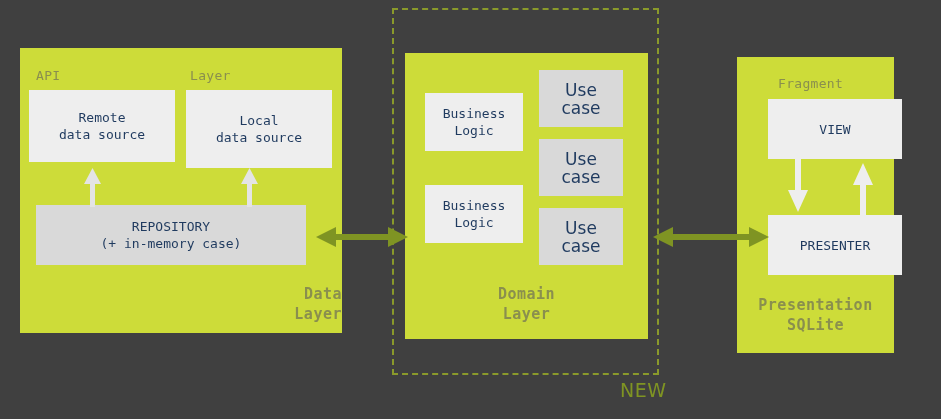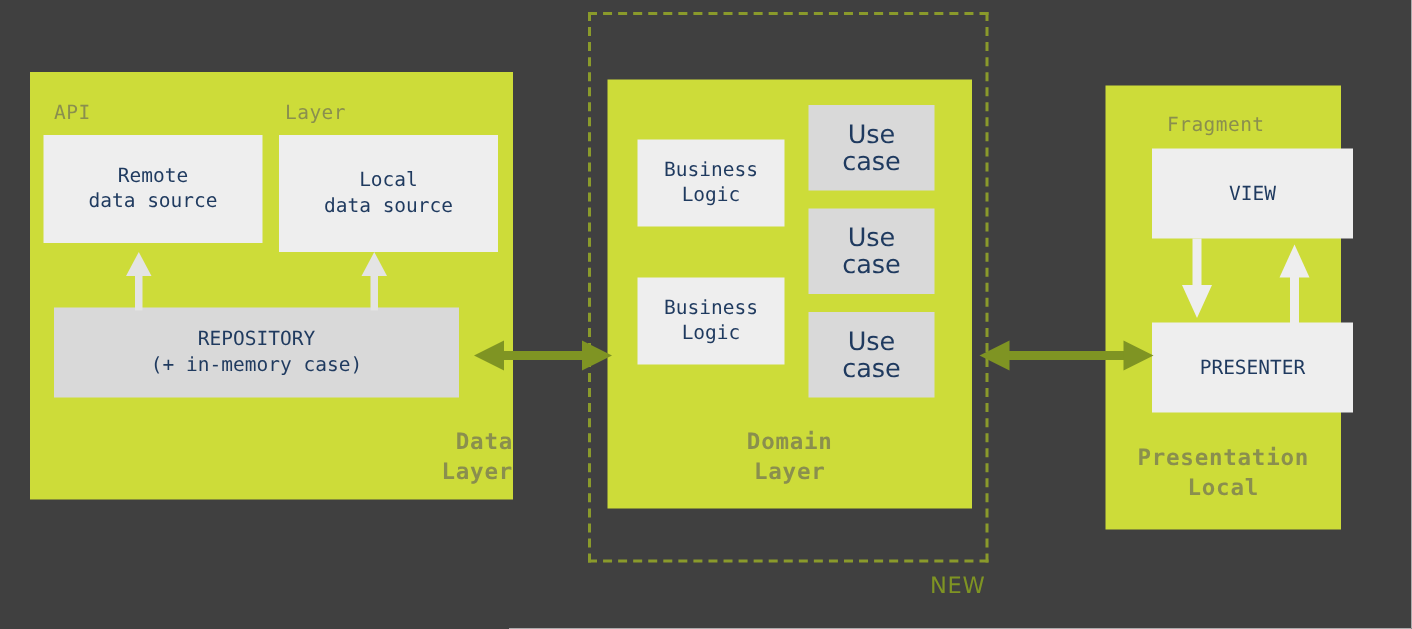--- a/index.html
+++ b/index.html
@@ -72,21 +72,21 @@
   .dashed-region {
     position: absolute;
     border: 2px dashed #8a9a2b;
     box-sizing: border-box;
     background: transparent;
   }
   .new-label {
     position: absolute;
     color: #7f9423;
     font-family: "DejaVu Sans", sans-serif;
-    font-size: 15px;
+    font-size: 19px;
     line-height: 18px;
     letter-spacing: 0.5px;
   }
 
   
   #arrows {
     position: absolute;
     left: 0;
     top: 0;
     width: 941px;
@@ -145,21 +145,21 @@
 
   <div class="layer-panel" style="left:737px; top:57px; width:157px; height:296px;">
 
     <div class="sub-label" style="left:41px; top:19px;">Fragment</div>
 
     <div class="box box-light" style="left:31px; top:42px; width:134px; height:60px;">VIEW</div>
 
     <div class="box box-light" style="left:31px; top:158px; width:134px; height:60px;">PRESENTER</div>
 
     <div class="layer-title" style="top:238px;">Presentation
-Local</div>
+SQLite</div>
   </div>
 
   <svg id="arrows" viewBox="0 0 941 419" xmlns="http://www.w3.org/2000/svg">
 
     <g>
       <rect x="90" y="180" width="5" height="27" fill="#e4e4e4"></rect>
       <polygon points="92.5,168 101,184 84,184" fill="#e4e4e4"></polygon>
     </g>
 
     <g>

